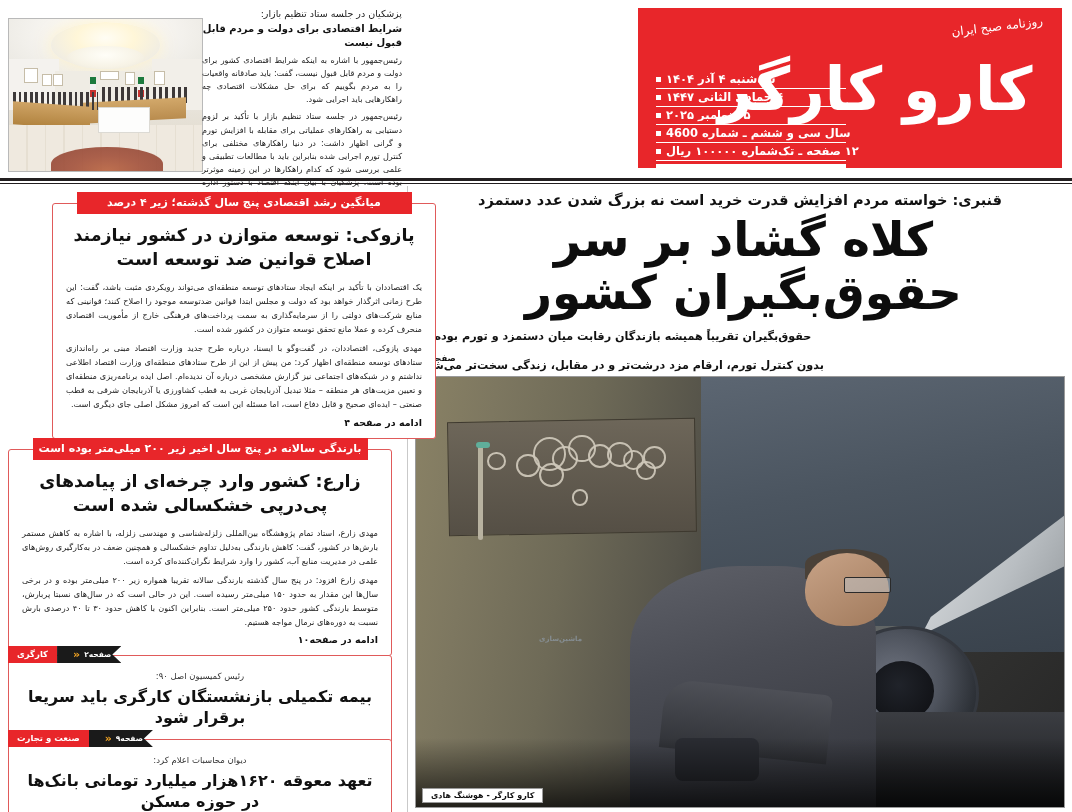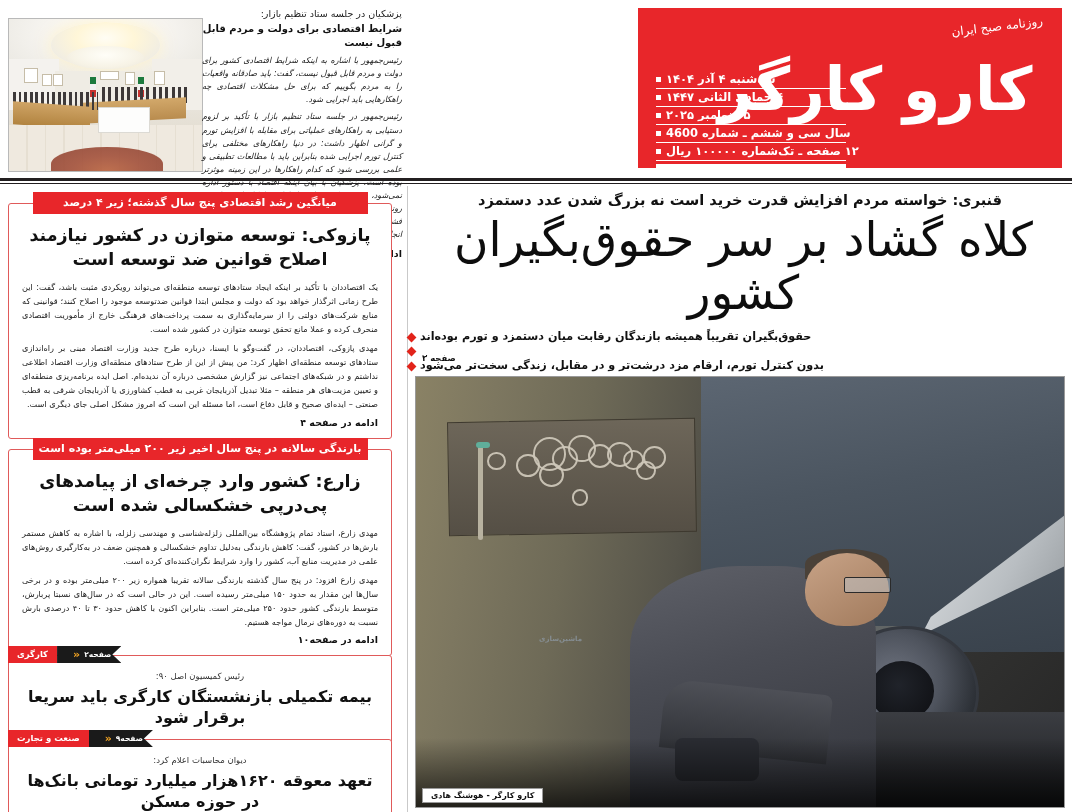--- a/index.html
+++ b/index.html
@@ -50,38 +50,38 @@
   
   .topart{position:absolute;left:0;top:0;width:408px;height:180px;}
   .topart-photo{
     position:absolute;left:8px;top:18px;width:193px;height:152px;
     border:1px solid #b9b9b9;overflow:hidden;background:#dfe3e6;
   }
   .topart-txt{position:absolute;right:6px;top:8px;width:200px;text-align:right;}
   .kicker{font-size:9.5px;color:#1a1a1a;margin-bottom:3px;}
   .h-top{font-size:10px;font-weight:bold;line-height:1.35;color:#111;margin-bottom:5px;}
   .body-top{font-size:8.1px;line-height:1.62;color:#222;text-align:justify;}
-  .body-top p{margin:0 0 4px 0;font-style:italic;}
+  .body-top p{margin:0 0 4px 0;}
   .cont{font-size:9.5px;font-weight:bold;color:#111;margin-top:6px;}
 
   
   .band-rule{position:absolute;left:0;top:178px;width:1072px;height:3px;background:#231f20;}
   .band-rule2{position:absolute;left:0;top:183px;width:1072px;height:1px;background:#231f20;}
 
   
   .vdiv{position:absolute;left:407px;top:186px;width:1px;height:626px;background:#c9c9c9;}
 
   
   .main{position:absolute;right:0;top:190px;width:664px;}
   .main-kicker{
     text-align:center;font-size:14.5px;font-weight:bold;color:#111;
     padding:2px 14px 0 14px;
   }
   .main-head{
-    text-align:center;font-size:47px;font-weight:normal;line-height:1.12;
+    text-align:center;font-size:47px;font-weight:bold;line-height:1.12;
     color:#0d0d0d;padding:6px 3px 4px 10px;letter-spacing:-1px;
   }
   .main-bullets{padding:6px 12px 0 0;text-align:right;}
   .bl{
     font-size:11.2px;font-weight:bold;color:#111;line-height:1.45;
     margin-bottom:3px;display:flex;align-items:center;justify-content:flex-end;gap:5px;
   }
   .dia{
     display:inline-block;width:7px;height:7px;background:#e2231a;
     transform:rotate(45deg);flex:0 0 auto;
@@ -339,21 +339,21 @@
         <div class="s-glass"></div>
         <div class="s-arm"></div>
         <div class="s-glove"></div>
         <div class="s-logo">ماشین‌سازی</div>
         <div class="s-dark"></div>
       </div>
       <div class="credit">کارو کارگر - هوشنگ هادی</div>
     </div>
   </div>
 
-  <div class="lart" style="top:192px;">
+  <div class="lart" style="top:192px;padding-left:44px;">
     <div class="redbar">میانگین رشد اقتصادی پنج سال گذشته؛ زیر ۴ درصد</div>
     <div class="lbox">
       <div class="h-l">پازوکی: توسعه متوازن در کشور نیازمند اصلاح قوانین ضد توسعه است</div>
       <div class="body-l">
         <p>یک اقتصاددان با تأکید بر اینکه ایجاد ستادهای توسعه منطقه‌ای می‌تواند رویکردی مثبت باشد، گفت: این طرح زمانی اثرگذار خواهد بود که دولت و مجلس ابتدا قوانین ضدتوسعه موجود را اصلاح کنند؛ قوانینی که منابع شرکت‌های دولتی را از سرمایه‌گذاری به سمت پرداخت‌های فرهنگی خارج از مأموریت اقتصادی منحرف کرده و عملا مانع تحقق توسعه متوازن در کشور شده است.</p>
         <p>مهدی پازوکی، اقتصاددان، در گفت‌وگو با ایسنا، درباره طرح جدید وزارت اقتصاد مبنی بر راه‌اندازی ستادهای توسعه منطقه‌ای اظهار کرد: من پیش از این از طرح ستادهای منطقه‌ای وزارت اقتصاد اطلاعی نداشتم و در شبکه‌های اجتماعی نیز گزارش مشخصی درباره آن ندیده‌ام. اصل ایده برنامه‌ریزی منطقه‌ای و تعیین مزیت‌های هر منطقه – مثلا تبدیل آذربایجان غربی به قطب کشاورزی یا آذربایجان شرقی به قطب صنعتی – ایده‌ای صحیح و قابل دفاع است، اما مسئله این است که امروز مشکل اصلی جای دیگری است.</p>
       </div>
       <div class="cont-l">ادامه در صفحه ۴</div>
     </div>
   </div>

